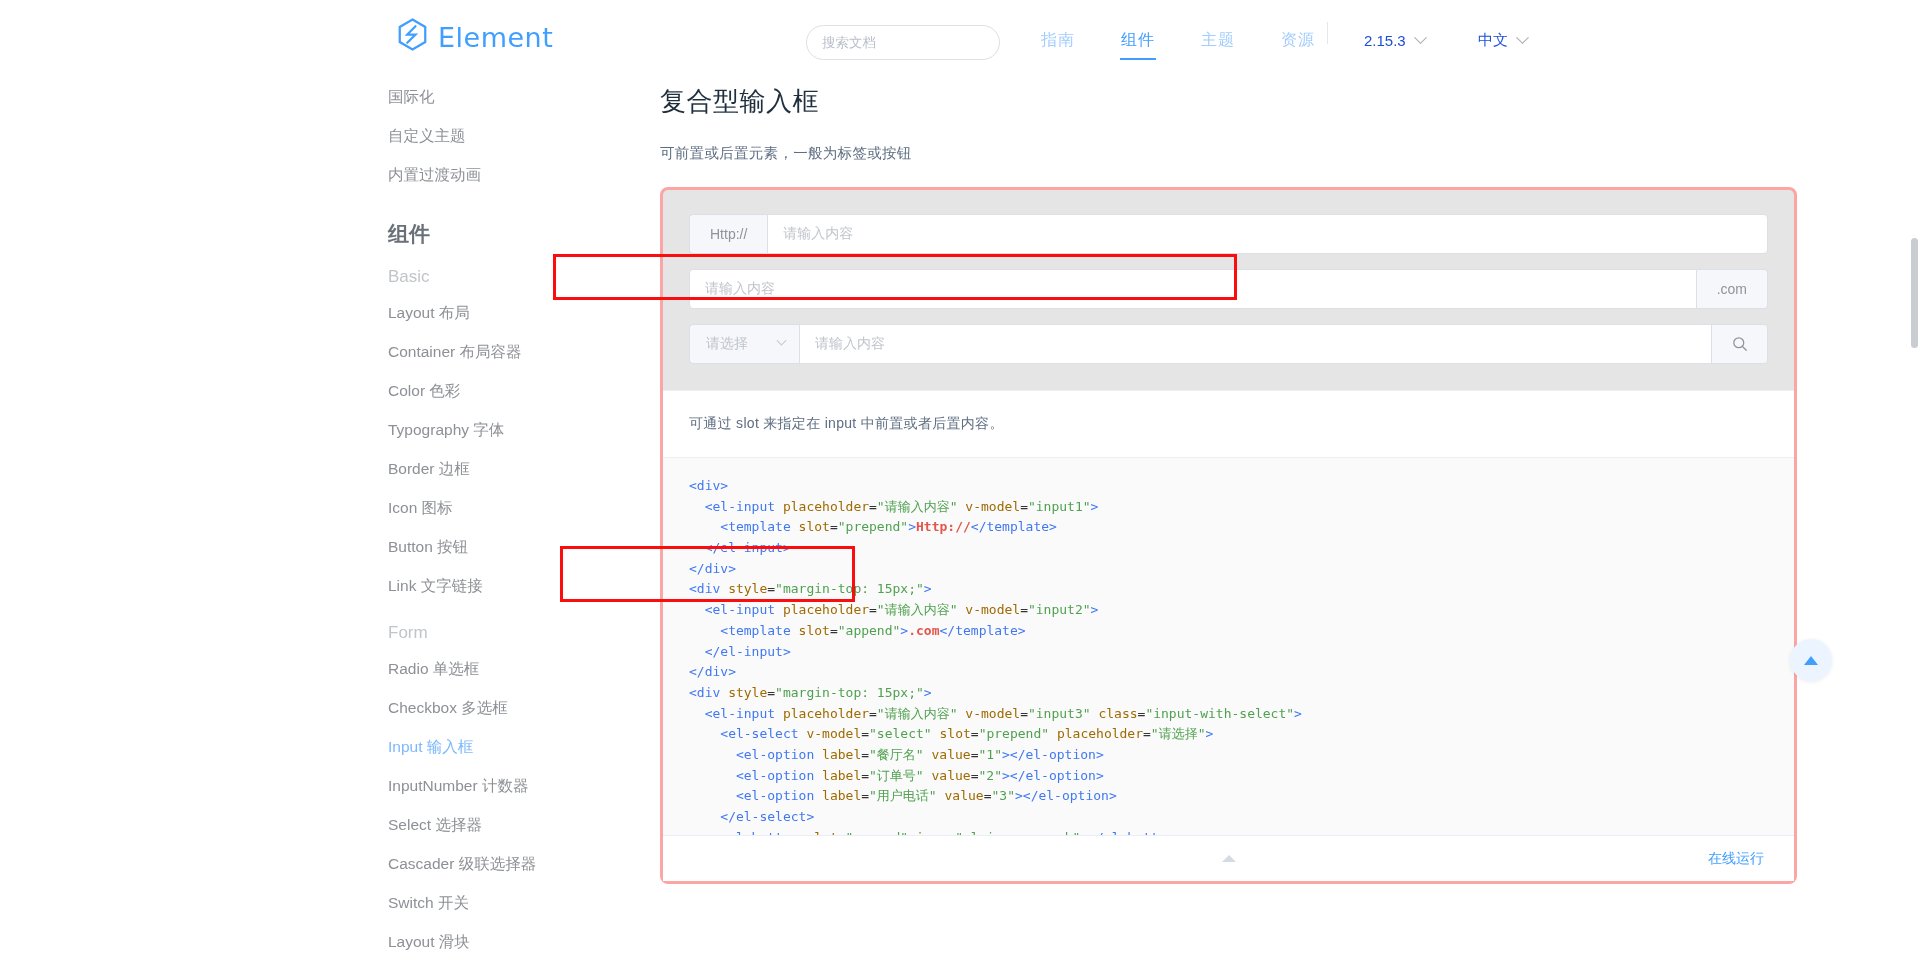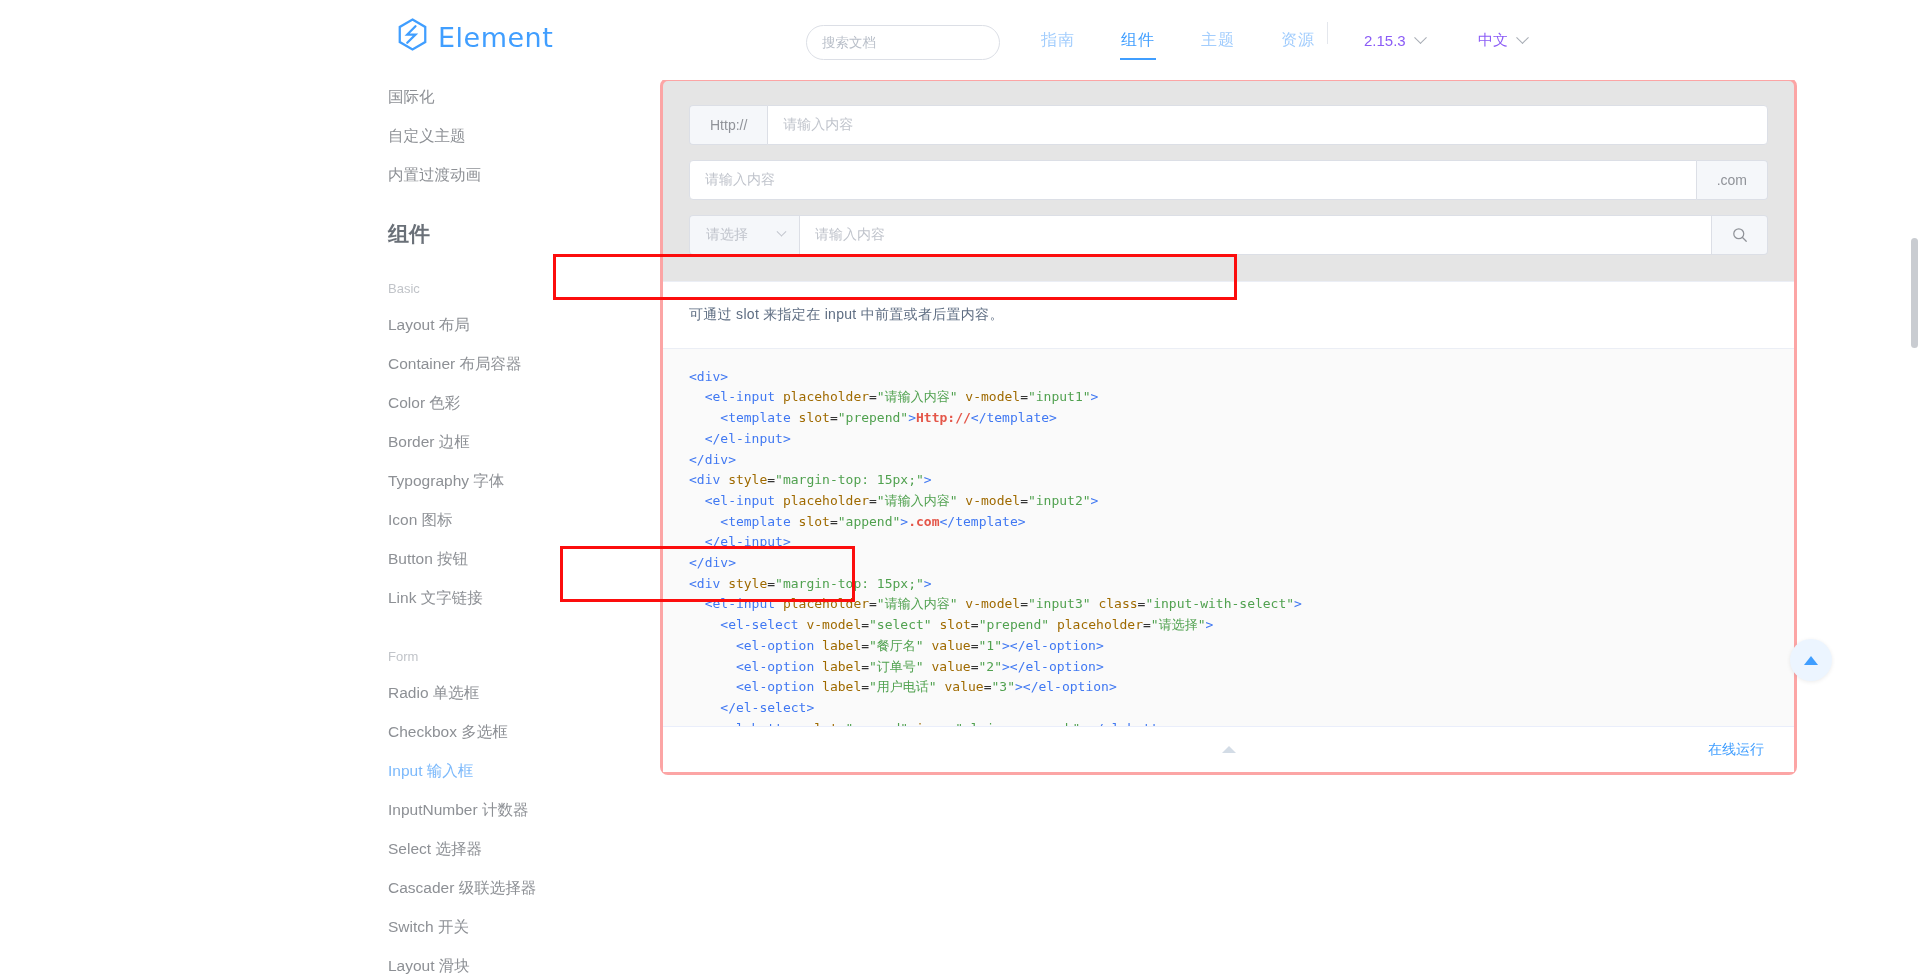--- a/index.html
+++ b/index.html
@@ -85,21 +85,21 @@
     left: 1327px; top: 22px;
     width: 1px; height: 22px;
     background: #e4e7ed;
   }
   .dd {
     position: absolute;
     top: 0; height: 80px;
     display: flex; align-items: center; gap: 10px;
     cursor: pointer;
     font-size: 15px;
-    color: #8b5cf6;
+    color: #1d4ed8;
   }
   .dd.version { left: 1364px; }
   .dd.lang { left: 1478px; }
   .caret {
     width: 9px; height: 9px;
     border-right: 1.4px solid #a8adb5;
     border-bottom: 1.4px solid #a8adb5;
     transform: rotate(45deg) translate(-2px,-2px);
   }
 
@@ -132,24 +132,24 @@
   .side-link.active { color: #7cb9fb; }
   .side-head {
     font-size: 21px;
     color: #6a7078;
     font-weight: 700;
     line-height: 30px;
     margin-top: 25px;
     margin-bottom: 12px;
   }
   .side-group {
-    font-size: 13px;
+    font-size: 17px;
     color: #c1c4c9;
     line-height: 28px;
-    margin-top: 26px;
+    margin-top: 14px;
     margin-bottom: 2px;
   }
   .side-dot {
     width: 9px; height: 9px;
     border-radius: 50%;
     background: #409eff;
     margin-left: 6px;
     margin-top: 0px;
   }
 
@@ -398,22 +398,22 @@
     <a class="side-link">国际化</a>
     <a class="side-link">自定义主题</a>
     <a class="side-link">内置过渡动画</a>
 
     <div class="side-head">组件</div>
 
     <div class="side-group">Basic</div>
     <a class="side-link">Layout 布局</a>
     <a class="side-link">Container 布局容器</a>
     <a class="side-link">Color 色彩</a>
+    <a class="side-link">Typography 字体</a>
     <a class="side-link">Border 边框</a>
-    <a class="side-link">Typography 字体</a>
     <a class="side-link">Icon 图标</a>
     <a class="side-link">Button 按钮</a>
     <a class="side-link">Link 文字链接</a>
 
     <div class="side-group">Form</div>
     <a class="side-link">Radio 单选框</a>
     <a class="side-link">Checkbox 多选框</a>
     <a class="side-link active">Input 输入框</a>
     <a class="side-link">InputNumber 计数器</a>
     <a class="side-link">Select 选择器</a>
@@ -421,20 +421,21 @@
     <a class="side-link">Switch 开关</a>
     <a class="side-link">Layout 滑块</a>
   </div>
 </div>
 
 <div class="main">
   <div class="content">
 
     <div class="prev-card"></div>
 
+    <h2 class="section-title">复合型输入框</h2>
     <p class="section-desc">可前置或后置元素，一般为标签或按钮</p>
 
     <div class="demo-block">
       <div class="demo-body">
 
         <div class="el-input-group">
           <div class="grp-prepend">Http://</div>
           <div class="el-inp r-last">
             <span class="ph">请输入内容</span>
           </div>

